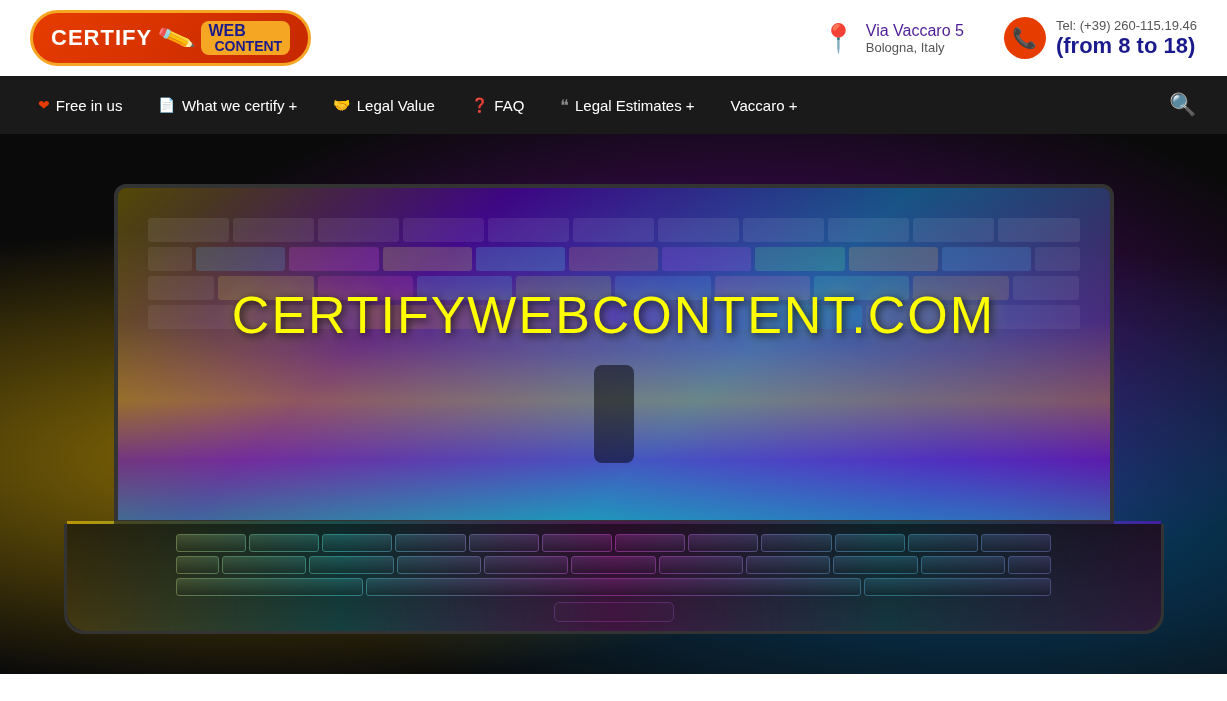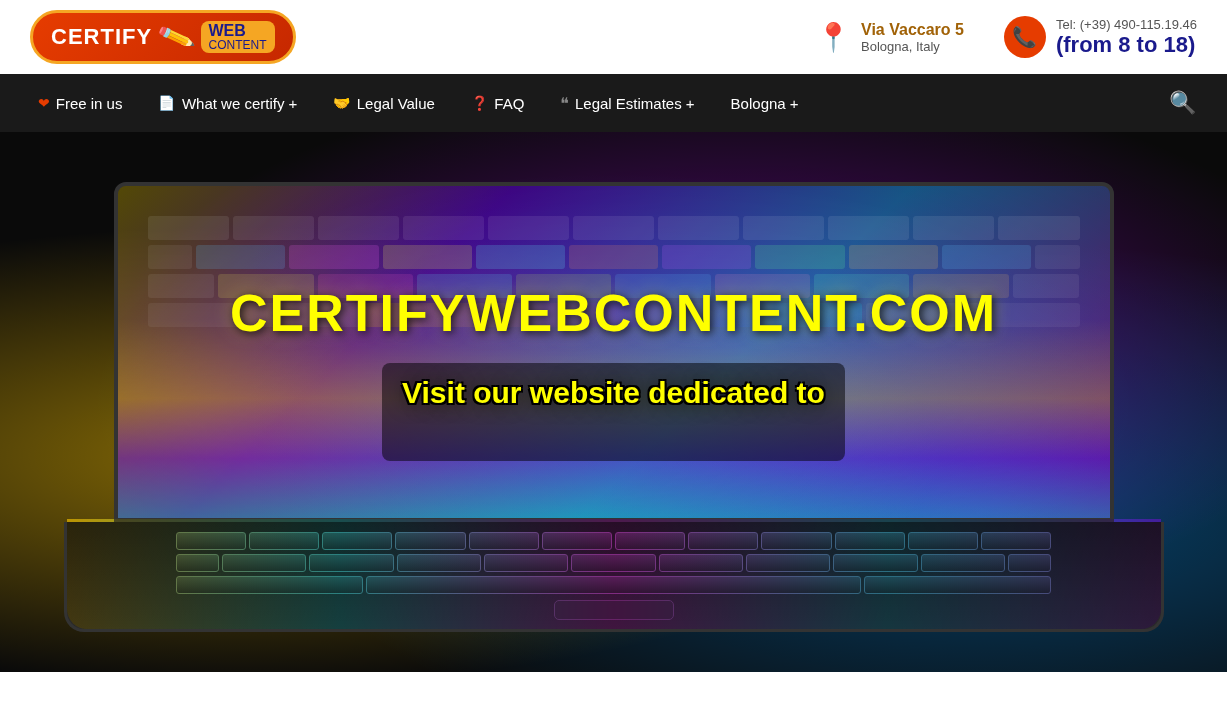--- a/index.html
+++ b/index.html
@@ -45,43 +45,44 @@
     }
     .logo-web-content .web {
       color: #1a1a8c;
       font-size: 16px;
       font-weight: 900;
       display: block;
       line-height: 1;
     }
     .logo-web-content .content {
       color: #1a1a8c;
-      font-size: 12px;
-      font-weight: 400;
+      font-size: 14px;
+      font-weight: 700;
       display: block;
       line-height: 1;
+      margin-left: 6px;
     }
     .header-contact {
       display: flex;
       align-items: center;
       gap: 40px;
     }
     .contact-location {
       display: flex;
       align-items: center;
       gap: 10px;
     }
     .location-pin {
       color: #e63c00;
       font-size: 28px;
     }
     .location-text a {
-      color: #a16207;
+      color: #4c1d95;
       text-decoration: none;
-      font-weight: bold;
+      font-weight: normal;
       font-size: 16px;
     }
     .location-text span {
       display: block;
       color: #555;
       font-size: 13px;
     }
     .contact-phone {
       display: flex;
       align-items: center;
@@ -250,21 +251,21 @@
       text-align: center;
       display: flex;
       flex-direction: column;
       align-items: center;
       gap: 20px;
       margin-top: -60px;
     }
     .hero-title {
       color: #ffff00;
       font-size: 52px;
-      font-weight: 700;
+      font-weight: 400;
       text-transform: uppercase;
       letter-spacing: 2px;
       text-shadow: 2px 2px 8px rgba(0,0,0,0.8), 0 0 20px rgba(255,255,0,0.4);
     }
     .hero-subtitle {
       color: #ffff00;
       font-size: 30px;
       font-weight: 900;
       text-shadow: 2px 2px 0 #000, -2px -2px 0 #000, 2px -2px 0 #000, -2px 2px 0 #000, 0 0 20px rgba(0,0,0,0.9);
       line-height: 1.3;
@@ -293,21 +294,21 @@
     <div class="contact-location">
       <span class="location-pin">📍</span>
       <div class="location-text">
         <a href="#">Via Vaccaro 5</a>
         <span>Bologna, Italy</span>
       </div>
     </div>
     <div class="contact-phone">
       <div class="phone-icon">📞</div>
       <div class="phone-text">
-        <span class="tel-label">Tel: (+39) 490-115.19.46</span>
+        <span class="tel-label">Tel: (+39) 260-115.19.46</span>
         <span class="tel-number">(from 8 to 18)</span>
       </div>
     </div>
   </div>
 </div>
 
 <nav class="navbar">
   <ul class="nav-items">
     <li>
       <a href="#">
@@ -334,21 +335,21 @@
       </a>
     </li>
     <li>
       <a href="#">
         <span class="nav-icon-quote">❝</span>
         <span>Legal Estimates +</span>
       </a>
     </li>
     <li>
       <a href="#">
-        <span>Bologna +</span>
+        <span>Vaccaro +</span>
       </a>
     </li>
   </ul>
   <span class="nav-search">🔍</span>
 </nav>
 
 <section class="hero">
   <div class="hero-bg"></div>
 
   <div class="laptop-container">
@@ -438,17 +439,17 @@
         </div>
       </div>
       <div class="trackpad"></div>
       <div class="keyboard-glow"></div>
     </div>
   </div>
 
   <div class="hero-content">
     <h1 class="hero-title">CERTIFYWEBCONTENT.COM</h1>
     <div class="hero-subtitle">
-      <span>Visit our website dedicated to</span><br>
+      <br>
       <br>
     </div>
   </div>
 </section>
 
 </body></html>

